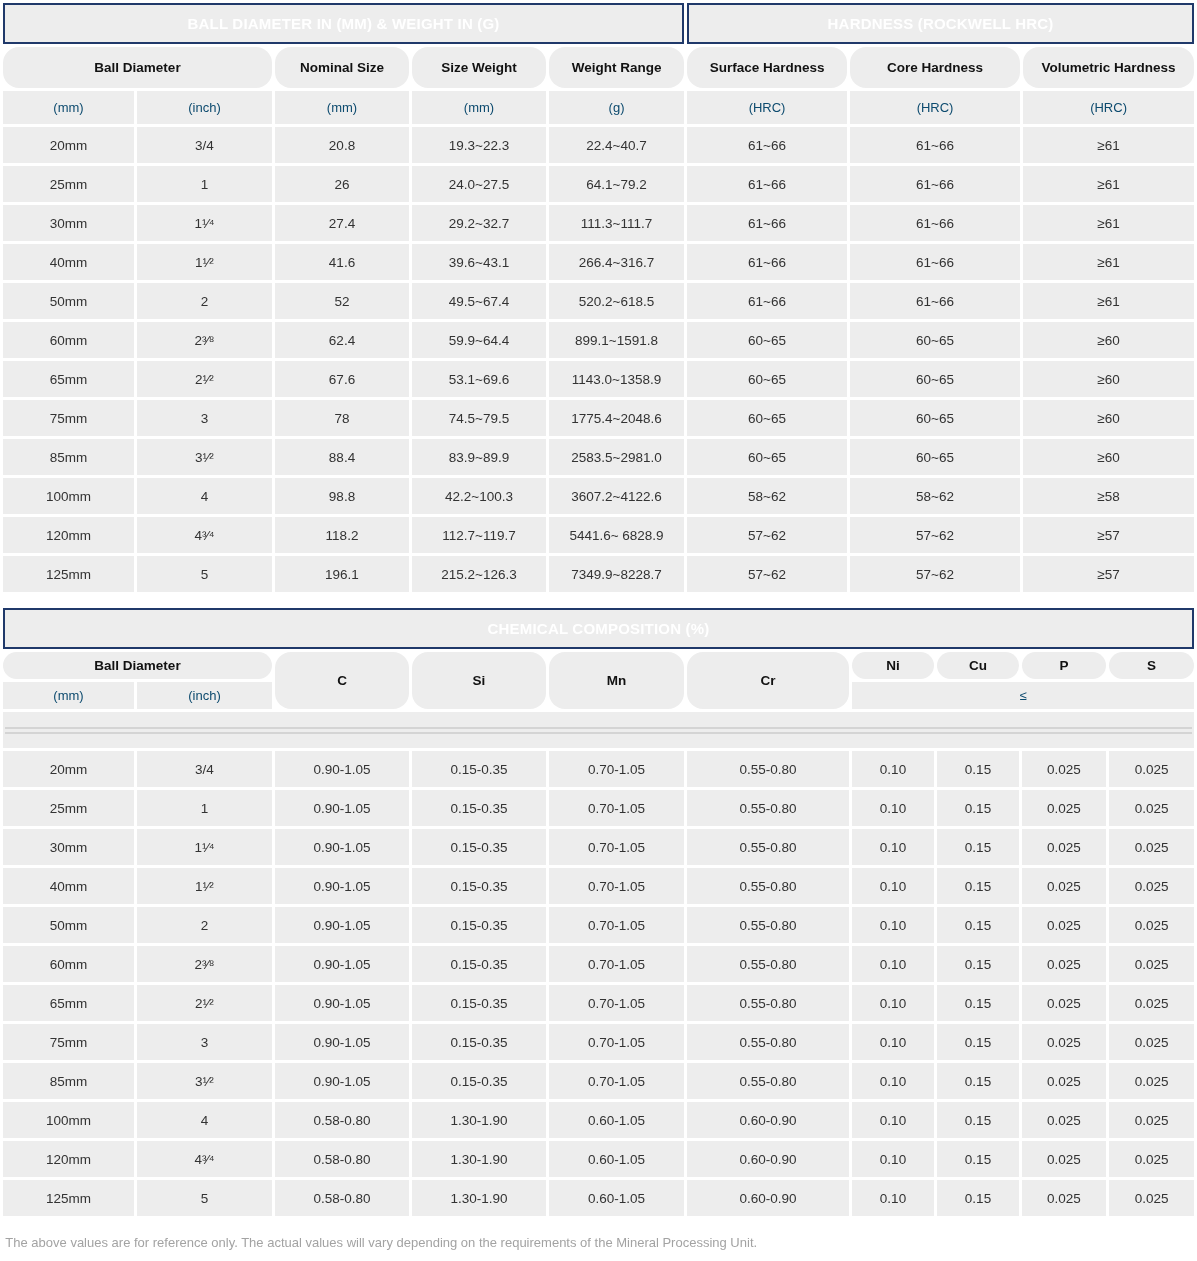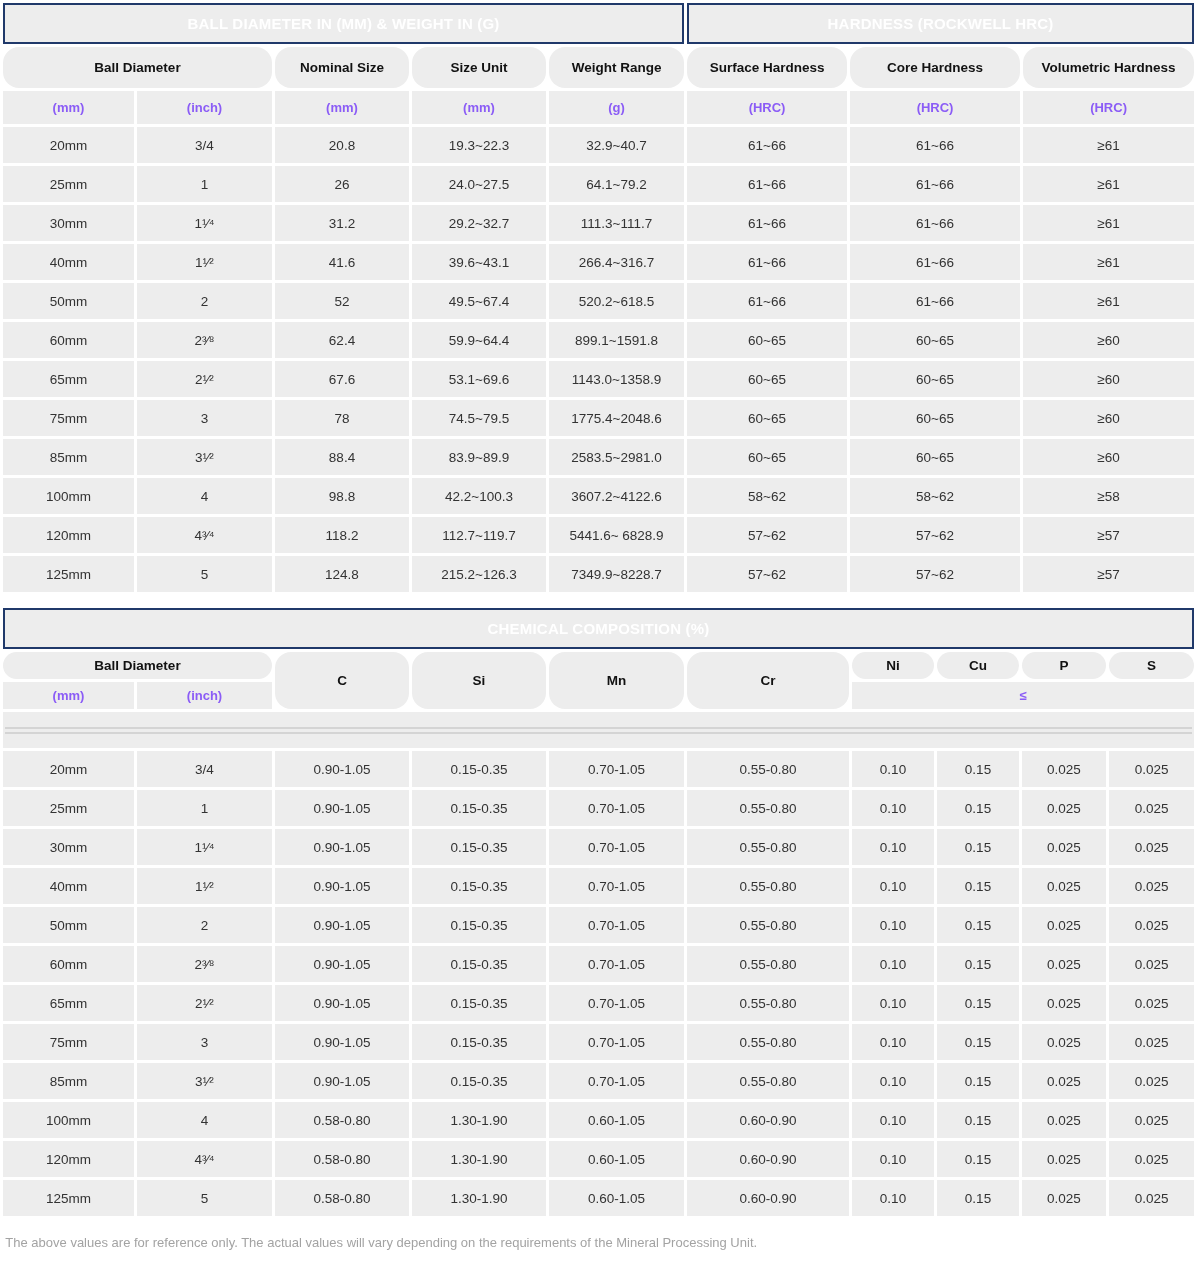--- a/index.html
+++ b/index.html
@@ -32,22 +32,22 @@
     height:37px;
   }
   tr.group-row th{
     font-weight:bold;
     color:#121212;
     font-size:13.5px;
     height:41px;
     border-radius:16px;
   }
   tr.unit-row th{
-    font-weight:bold;
-    color:#8b5cf6;
+    font-weight:normal;
+    color:#0c4a6e;
     font-size:13px;
     height:33px;
   }
   table.spec td{
     height:36px;
     font-size:13.5px;
     color:#333;
   }
   table.chem{margin-top:10px;}
   table.chem tr.group-row th{height:27px;}
@@ -92,21 +92,21 @@
         <col style="width:171px">
     </colgroup>
     <tbody>
         <tr>
       <th class="banner" colspan="5">BALL DIAMETER IN (MM) &amp; WEIGHT IN (G)</th>
       <th class="banner" colspan="3">HARDNESS (ROCKWELL HRC)</th>
     </tr>
     <tr class="group-row">
       <th colspan="2">Ball Diameter</th>
       <th>Nominal Size</th>
-      <th>Size Unit</th>
+      <th>Size Weight</th>
       <th>Weight Range</th>
       <th>Surface Hardness</th>
       <th>Core Hardness</th>
       <th>Volumetric Hardness</th>
     </tr>
     <tr class="unit-row">
       <th>(mm)</th>
       <th>(inch)</th>
       <th>(mm)</th>
       <th>(mm)</th>
@@ -115,39 +115,39 @@
       <th>(HRC)</th>
       <th>(HRC)</th>
     </tr>
     </tbody>
       <tbody>
         <tr>
           <td>20mm</td>
           <td>3/4</td>
           <td>20.8</td>
           <td>19.3~22.3</td>
-          <td>32.9~40.7</td>
+          <td>22.4~40.7</td>
           <td>61~66</td>
           <td>61~66</td>
           <td>≥61</td>
         </tr>
         <tr>
           <td>25mm</td>
           <td>1</td>
           <td>26</td>
           <td>24.0~27.5</td>
           <td>64.1~79.2</td>
           <td>61~66</td>
           <td>61~66</td>
           <td>≥61</td>
         </tr>
         <tr>
           <td>30mm</td>
           <td>1¹⁄⁴</td>
-          <td>31.2</td>
+          <td>27.4</td>
           <td>29.2~32.7</td>
           <td>111.3~111.7</td>
           <td>61~66</td>
           <td>61~66</td>
           <td>≥61</td>
         </tr>
         <tr>
           <td>40mm</td>
           <td>1¹⁄²</td>
           <td>41.6</td>
@@ -223,21 +223,21 @@
           <td>118.2</td>
           <td>112.7~119.7</td>
           <td>5441.6~ 6828.9</td>
           <td>57~62</td>
           <td>57~62</td>
           <td>≥57</td>
         </tr>
         <tr>
           <td>125mm</td>
           <td>5</td>
-          <td>124.8</td>
+          <td>196.1</td>
           <td>215.2~126.3</td>
           <td>7349.9~8228.7</td>
           <td>57~62</td>
           <td>57~62</td>
           <td>≥57</td>
         </tr>
       </tbody>
   </table>
 
   <table class="spec chem">

